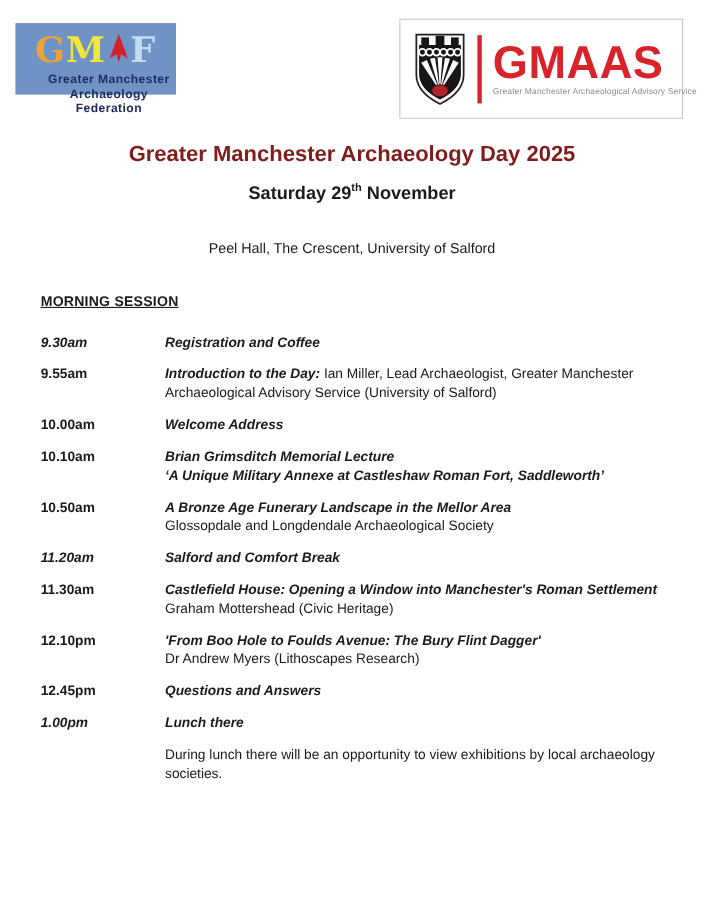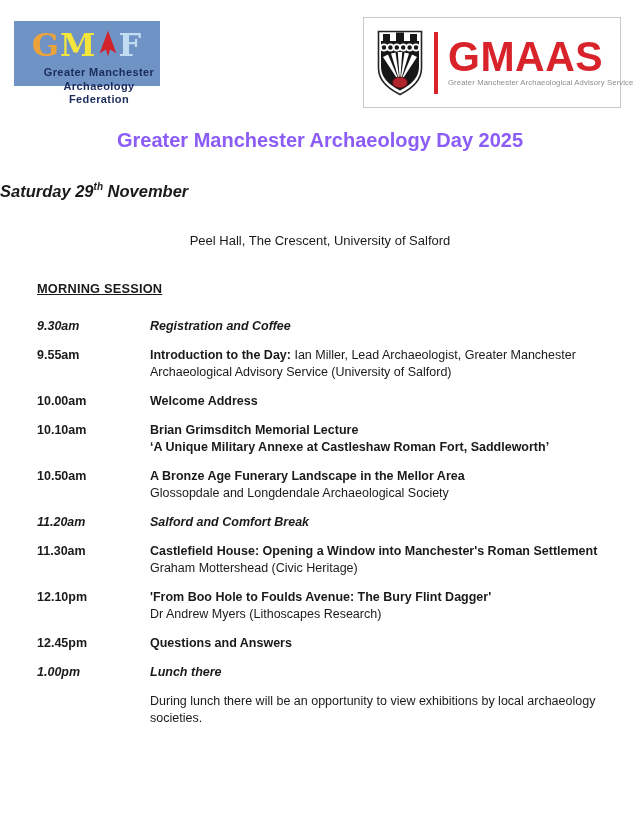--- a/index.html
+++ b/index.html
@@ -72,28 +72,27 @@
     white-space:nowrap;
   }
 
   
   .content{position:absolute;left:0;top:0;width:640px;}
   .title{
     margin:129px 0 0 0;
     text-align:center;
     font-size:20px;line-height:23px;
     font-weight:bold;
-    color:#8b5cf6;
+    color:#7f1d1d;
   }
   .subtitle{
-    margin-top:25px;
-    text-align:left;
+    margin-top:10px;
+    text-align:center;
     font-size:16.5px;line-height:20px;
     font-weight:bold;
-    font-style:italic;
   }
   .subtitle sup{font-size:10px;}
   .venue{
     margin-top:32px;
     text-align:center;
     font-size:13px;line-height:16px;
     font-weight:normal;
   }
 
   
@@ -106,21 +105,21 @@
   }
 
   .schedule{margin:21px 37px 0 37px;}
   .row{display:flex;margin-bottom:12px;}
   .time{
     width:113px;flex-shrink:0;
     font-size:12.5px;line-height:17px;
     font-weight:bold;
   }
   .desc{flex:1;font-size:12.5px;line-height:17px;padding-right:2px;}
-  .b{font-weight:bold;}
+  .b{font-weight:bold;font-style:italic;}
   .i{font-style:italic;}
   .r{font-weight:normal;}
 </style>
 </head>
 <body>
 
 <div class="page">
 
   <div class="gmaf-logo">
     <div class="gmaf-acronym">

